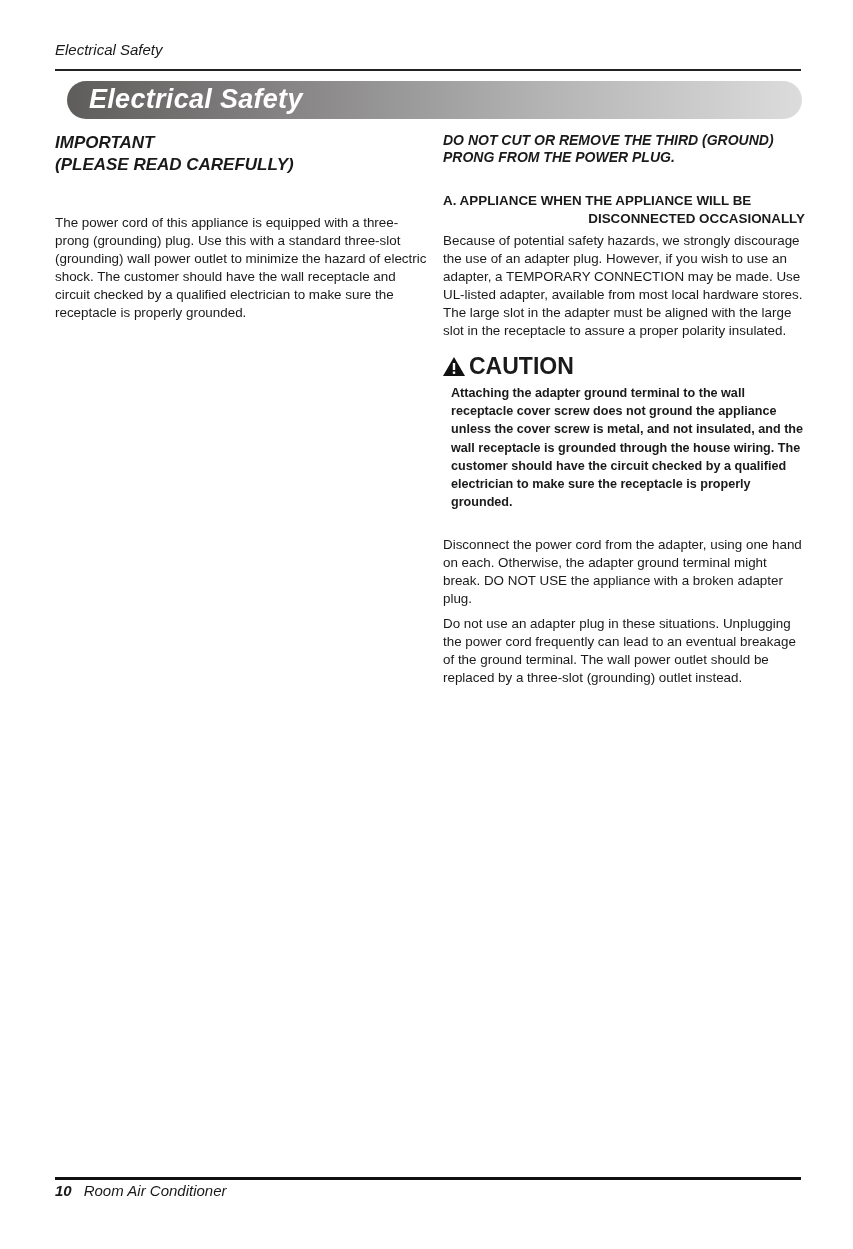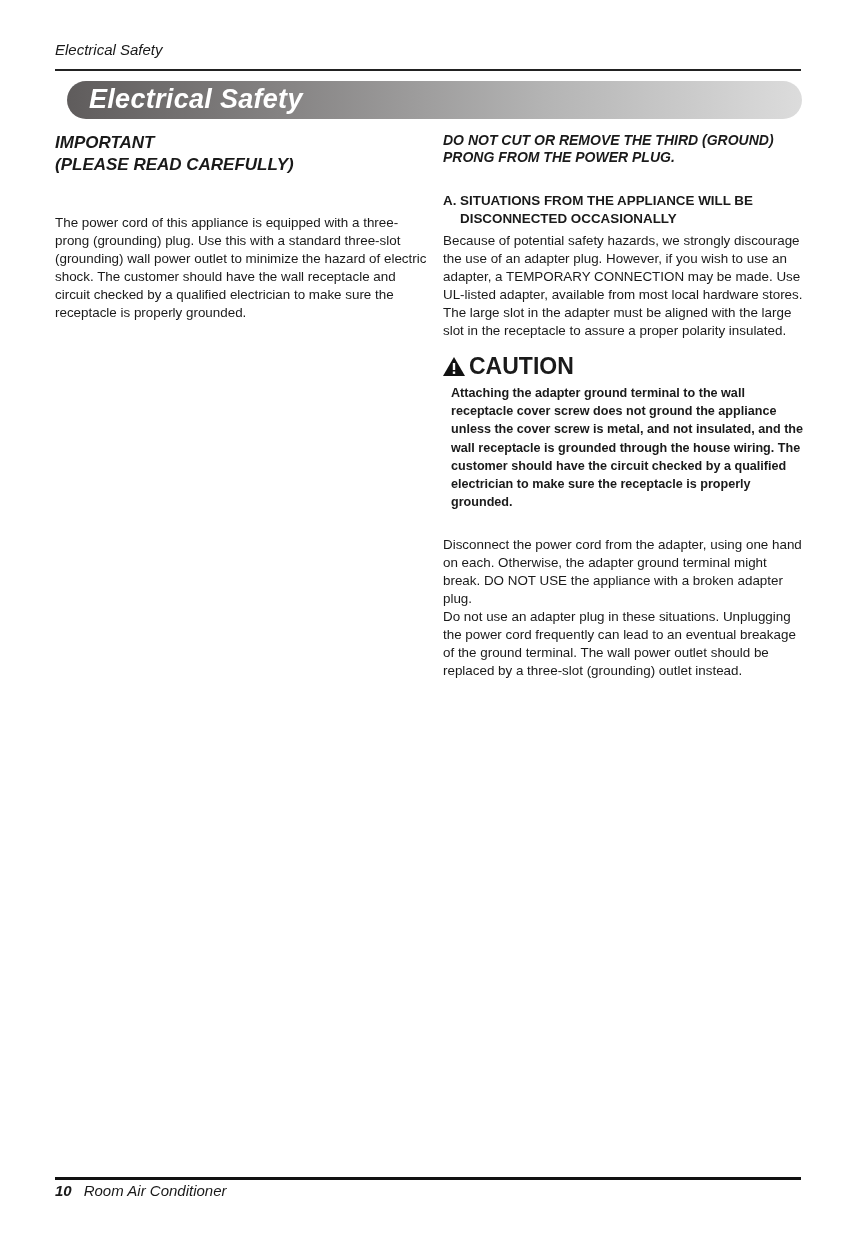--- a/index.html
+++ b/index.html
@@ -11,29 +11,29 @@
   .banner-title { position: absolute; left: 22px; top: 3px; font-size: 27px; font-weight: bold; font-style: italic; color: #ffffff; letter-spacing: 0.3px; }
   .col { position: absolute; }
   .col-left { left: 55px; top: 132px; width: 372px; }
   .col-right { left: 443px; top: 132px; width: 362px; }
   .h-important { font-size: 17px; font-weight: bold; font-style: italic; line-height: 22px; margin: 0; }
   .h-sub { font-size: 12.5px; font-weight: bold; font-style: italic; line-height: 17px; margin: 7px 0 0 0; }
   .body-text { font-size: 13.4px; line-height: 18px; margin: 0; }
   .left-body { margin-top: 38px; }
   .h-right { font-size: 14px; font-weight: bold; font-style: italic; line-height: 17px; margin: 0; }
   .section-h { font-size: 13.4px; font-weight: bold; line-height: 18px; margin: 0; }
-  .section-h .indent { display: block; padding-left: 17px; }
+  .section-h .indent { display: block; padding-left: 17px; text-align: right; }
   .sec-a { margin-top: 26px; }
   .caution-row { display: flex; align-items: center; margin-top: 12px; }
   .caution-icon { width: 22px; height: 19px; margin-right: 4px; }
   .caution-label { font-size: 23px; font-weight: bold; line-height: 28px; }
   .caution-text { font-size: 12.6px; font-weight: bold; line-height: 18.2px; margin: 4px 0 0 8px; }
   .after-caution { margin-top: 25px; }
   .sec-b { margin-top: 49px; }
-  .sec-b-body { }
+  .sec-b-body { margin-top: 7px; }
   .rule-bottom { position: absolute; left: 55px; top: 1177px; width: 746px; height: 2.5px; background: #111; }
   .footer { position: absolute; left: 55px; top: 1182px; font-size: 15px; font-style: italic; }
   .page-num { font-weight: bold; margin-right: 12px; }
 </style>
 </head>
 <body>
 
 <div class="running-head">Electrical Safety</div>
 <div class="rule-top"></div>
 
@@ -44,21 +44,21 @@
 <div class="col col-left">
   <p class="h-important">IMPORTANT</p>
   <p class="h-important">(PLEASE READ CAREFULLY)</p>
   <p class="body-text left-body">The power cord of this appliance is equipped with a three-prong (grounding) plug. Use this with a standard three-slot (grounding) wall power outlet to minimize the hazard of electric shock. The customer should have the wall receptacle and circuit checked by a qualified electrician to make sure the receptacle is properly grounded.</p>
 </div>
 
 <div class="col col-right">
   <p class="h-right">DO NOT CUT OR REMOVE THE THIRD (GROUND) PRONG FROM THE POWER PLUG.</p>
 
   <p class="section-h sec-a">
-    <span>A. SITUATIONS FROM THE APPLIANCE WILL BE</span>
+    <span>A. APPLIANCE WHEN THE APPLIANCE WILL BE</span>
     <span class="indent">DISCONNECTED OCCASIONALLY</span>
   </p>
   <p class="body-text" style="margin-top:4px">Because of potential safety hazards, we strongly discourage the use of an adapter plug. However, if you wish to use an adapter, a TEMPORARY CONNECTION may be made. Use UL-listed adapter, available from most local hardware stores.</p>
   <p class="body-text">The large slot in the adapter must be aligned with the large slot in the receptacle to assure a proper polarity insulated.</p>
 
   <div class="caution-row">
     <svg class="caution-icon" viewBox="0 0 22 19">
       <polygon points="11,0 22,19 0,19" fill="#111"></polygon>
       <rect x="9.8" y="6" width="2.4" height="7" fill="#fff"></rect>
       <rect x="9.8" y="14.5" width="2.4" height="2.4" fill="#fff"></rect>

